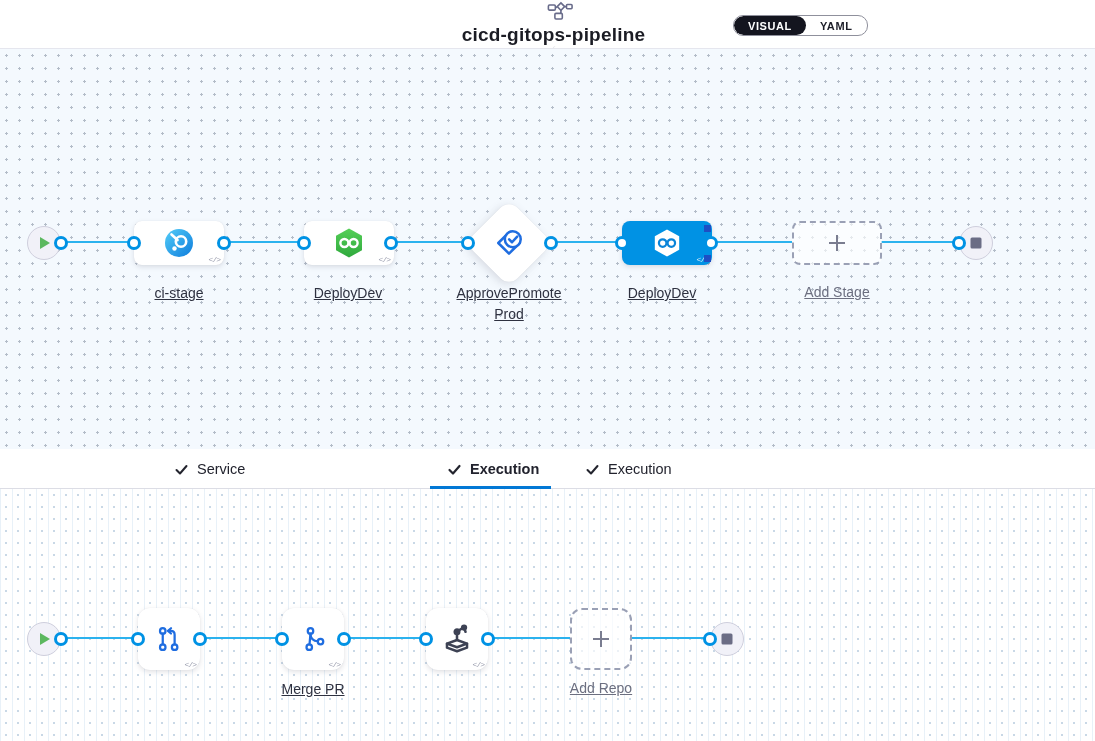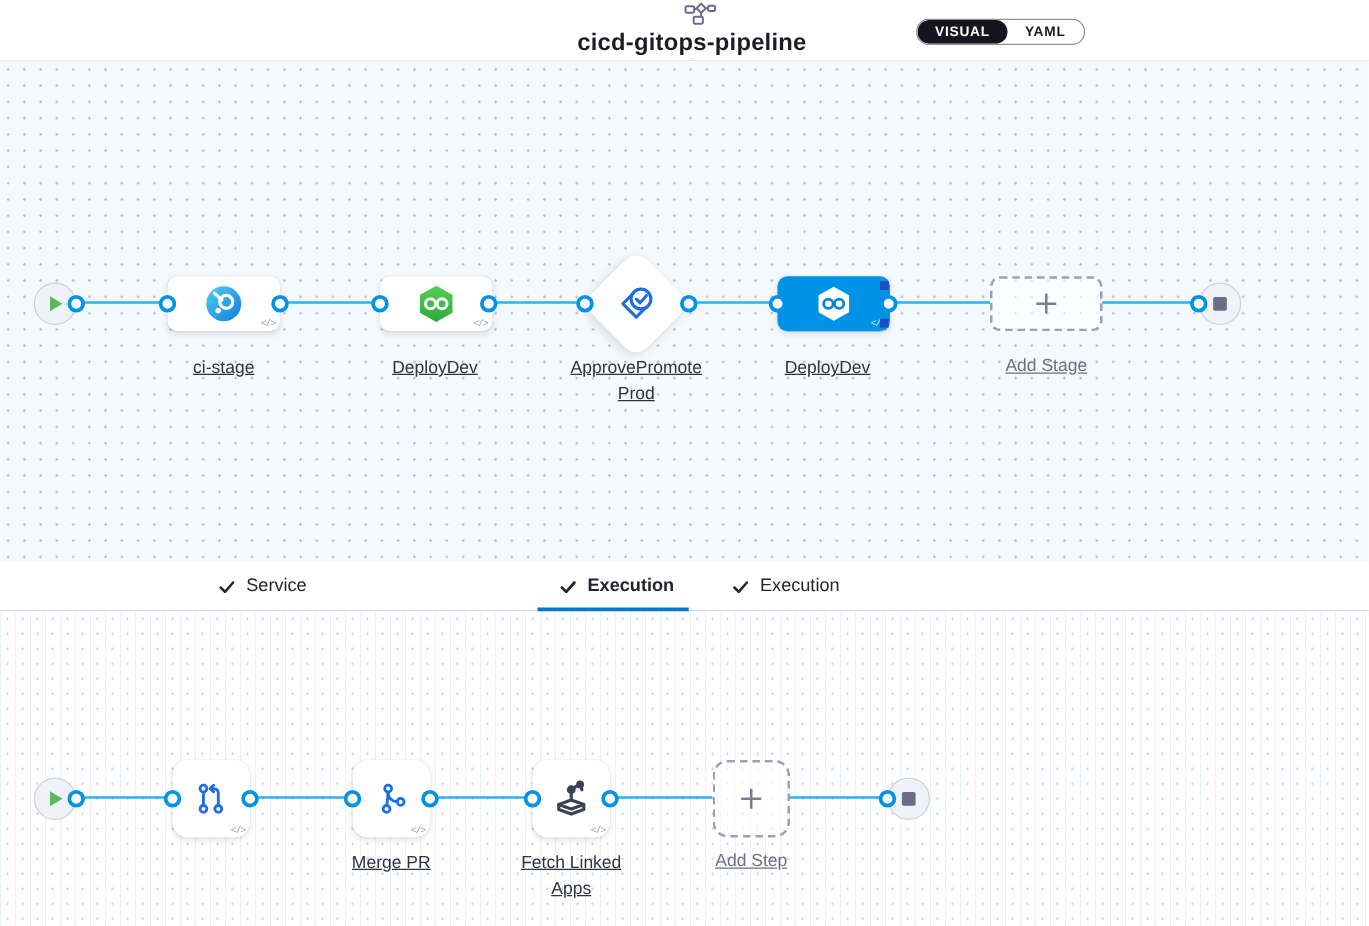--- a/index.html
+++ b/index.html
@@ -274,17 +274,16 @@
     <div class="port" style="left:54px;top:143px"></div>
     <div class="port" style="left:131px;top:143px"></div>
     <div class="port" style="left:193px;top:143px"></div>
     <div class="port" style="left:275px;top:143px"></div>
     <div class="port" style="left:337px;top:143px"></div>
     <div class="port" style="left:419px;top:143px"></div>
     <div class="port" style="left:481px;top:143px"></div>
     <div class="port" style="left:703px;top:143px"></div>
 
     <div class="node-label" style="left:313px;top:190px">Merge PR</div>
-    <div class="node-label wrap-step2" style="left:457px;top:190px">Fetch Linked Apps</div>
-    <div class="node-label gray" style="left:601px;top:189px">Add Step</div>
+    <div class="node-label gray" style="left:601px;top:189px">Add Repo</div>
   </div>
 
 </div>
 
 </body></html>

